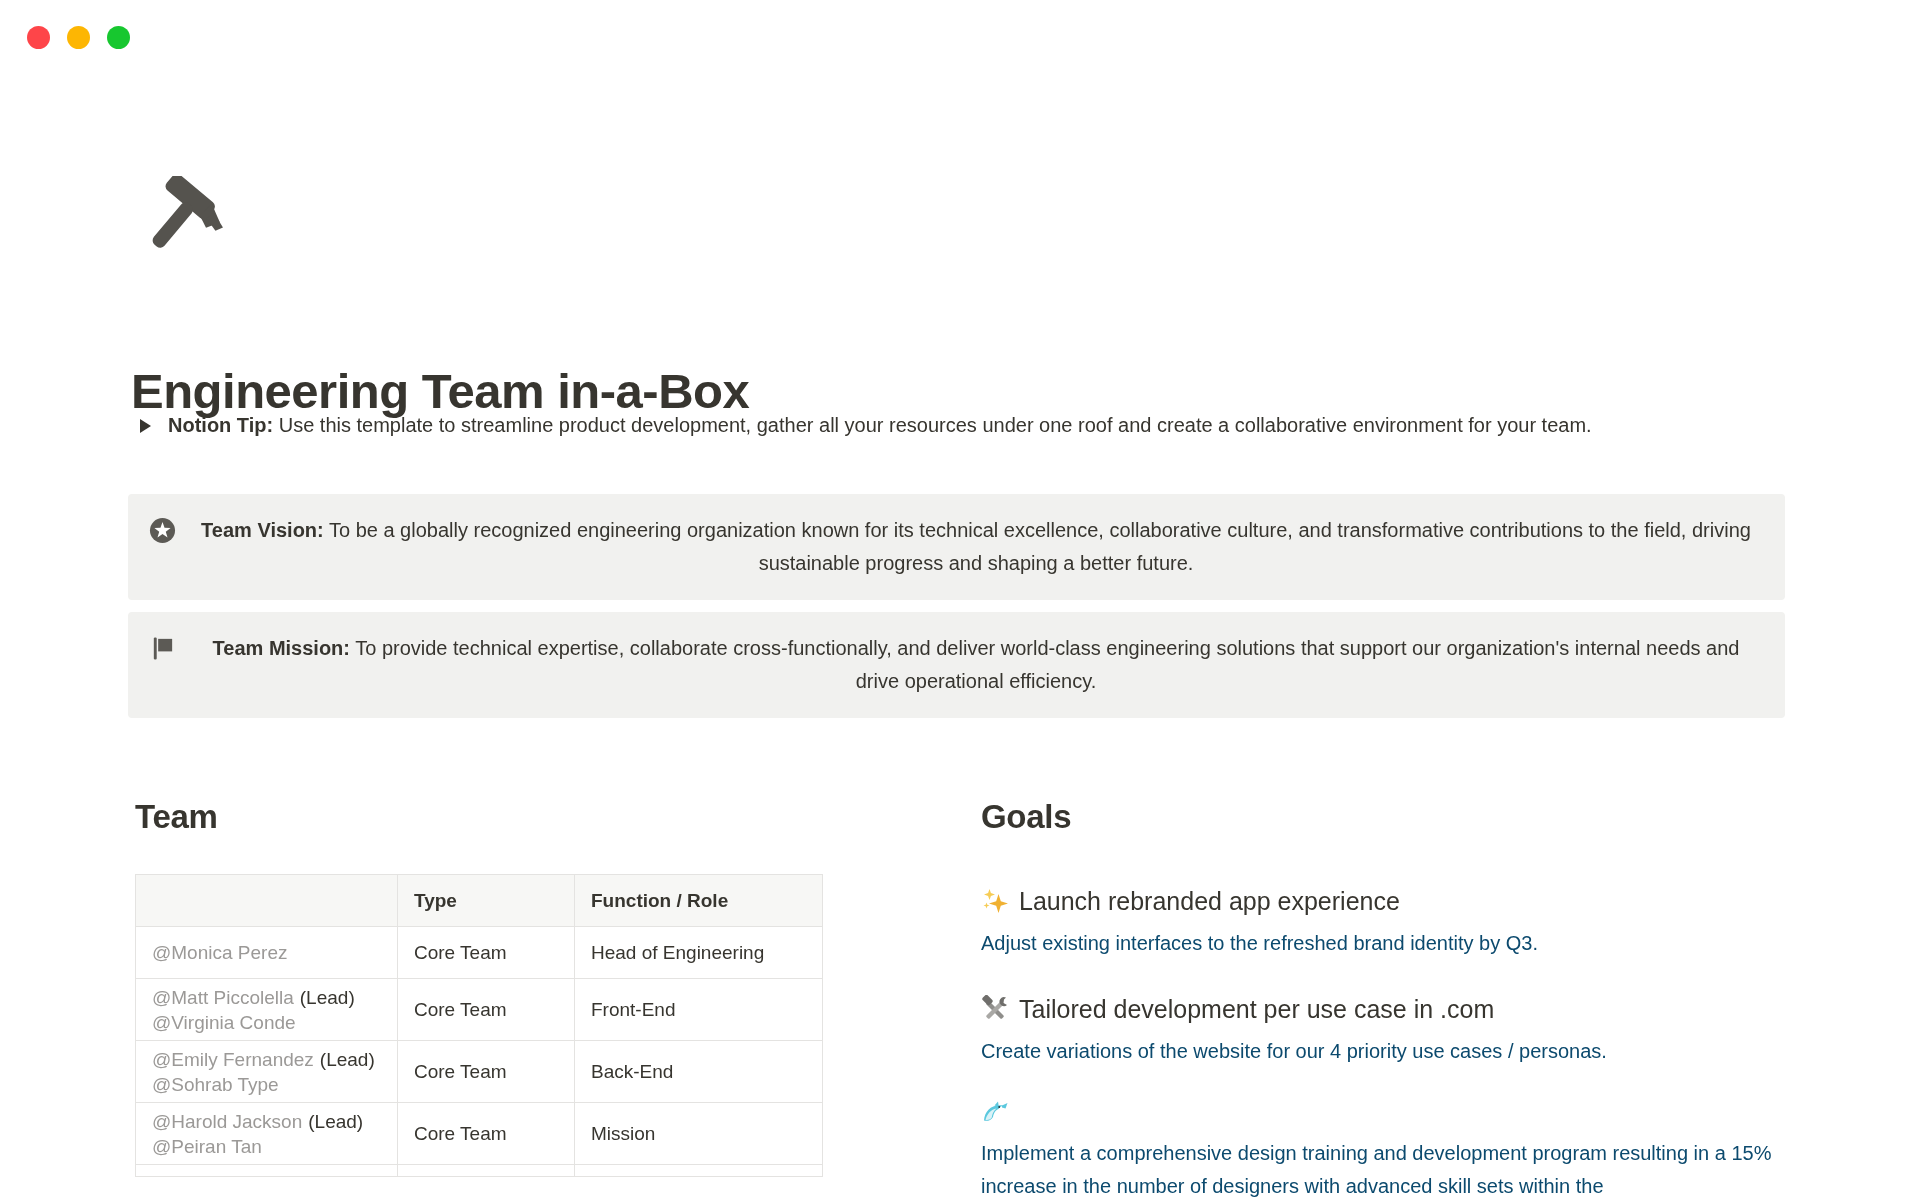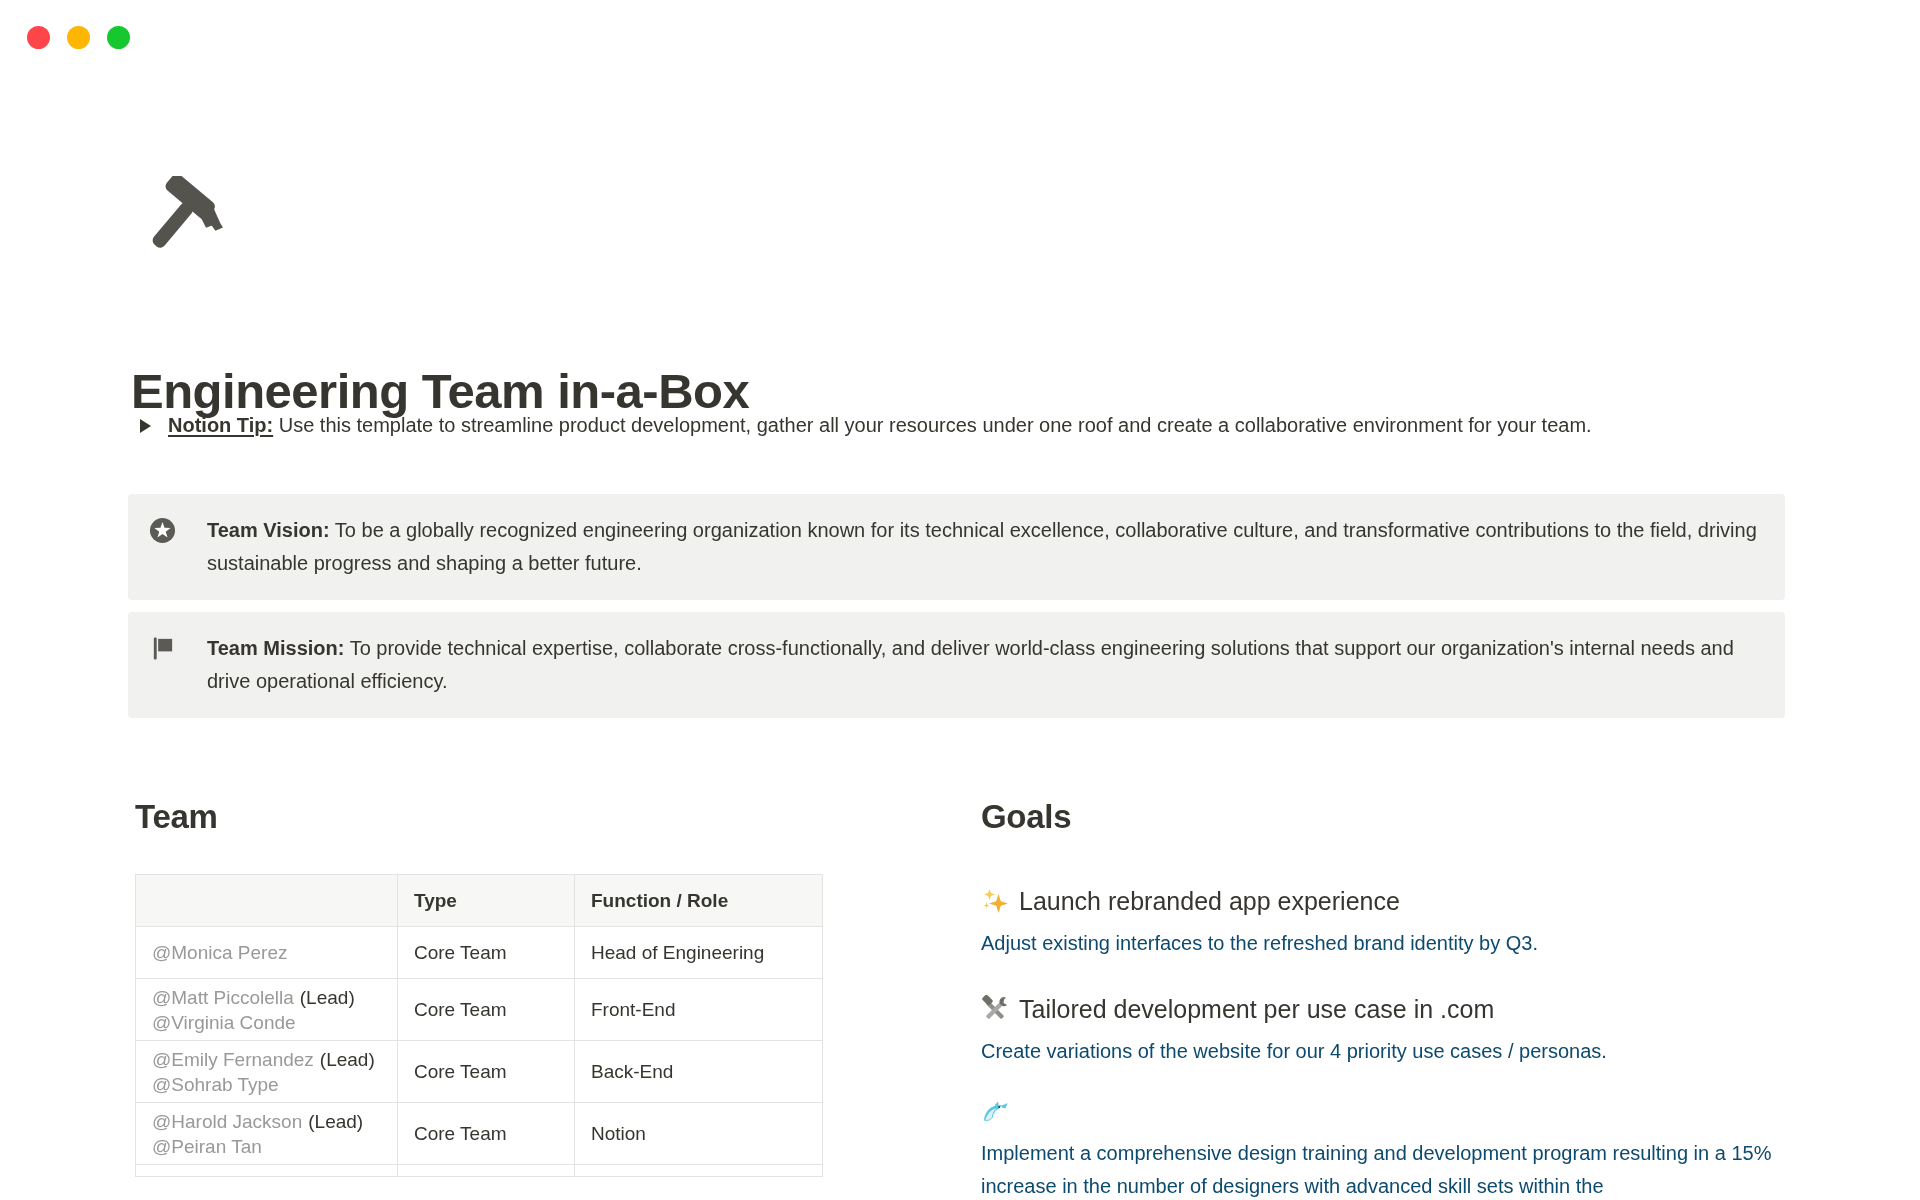--- a/index.html
+++ b/index.html
@@ -17,29 +17,29 @@
 
   
   .page-title{position:absolute;left:131px;top:330px;font-size:49px;font-weight:bold;
     letter-spacing:-0.5px;line-height:56px;white-space:nowrap;}
 
   
   .tip-row{position:absolute;left:140px;top:412px;display:flex;align-items:flex-start;white-space:nowrap;}
   .toggle-tri{width:0;height:0;border-left:11px solid #37352f;border-top:7px solid transparent;
     border-bottom:7px solid transparent;margin-top:7px;margin-right:17px;cursor:pointer;}
   .tip-text{font-size:20px;line-height:27px;}
-  .tip-label{font-weight:bold;text-decoration:underline;text-underline-offset:3px;}
+  .tip-label{font-weight:bold;text-underline-offset:3px;}
 
   
   .callout{position:absolute;left:128px;width:1657px;min-height:106px;background:#f1f1ef;
     border-radius:4px;display:flex;align-items:flex-start;box-sizing:border-box;padding:20px 24px 18px 21px;}
   .callout.vision{top:494px;}
   .callout.mission{top:612px;}
   .callout .c-icon{width:27px;height:27px;flex:0 0 27px;margin-top:3px;}
-  .callout .c-text{margin-left:31px;font-size:20px;line-height:33px;max-width:1570px;}
+  .callout .c-text{margin-left:15px;font-size:20px;line-height:33px;max-width:1570px;text-align:center;}
   .c-label{font-weight:bold;}
 
   
   .team-col{position:absolute;left:135px;top:797px;width:700px;}
   .goals-col{position:absolute;left:981px;top:797px;width:806px;}
   .section-h{font-size:33px;font-weight:bold;line-height:40px;margin:0;letter-spacing:-0.3px;}
 
   
   table.team{border-collapse:collapse;table-layout:fixed;width:687px;margin-top:37px;
     font-size:19px;}
@@ -149,21 +149,21 @@
       </td>
       <td>Core Team</td>
       <td>Back-End</td>
     </tr>
     <tr class="r2">
       <td>
         <div class="member-line"><span class="mention">@Harold Jackson</span><span class="lead">(Lead)</span></div>
         <div class="member-line"><span class="mention">@Peiran Tan</span><span class="lead"></span></div>
       </td>
       <td>Core Team</td>
-      <td>Notion</td>
+      <td>Mission</td>
     </tr>
     <tr class="sliver">
       <td></td>
           <td></td>
           <td></td>
     </tr>
   </tbody>
     </table>
 </div>
 

